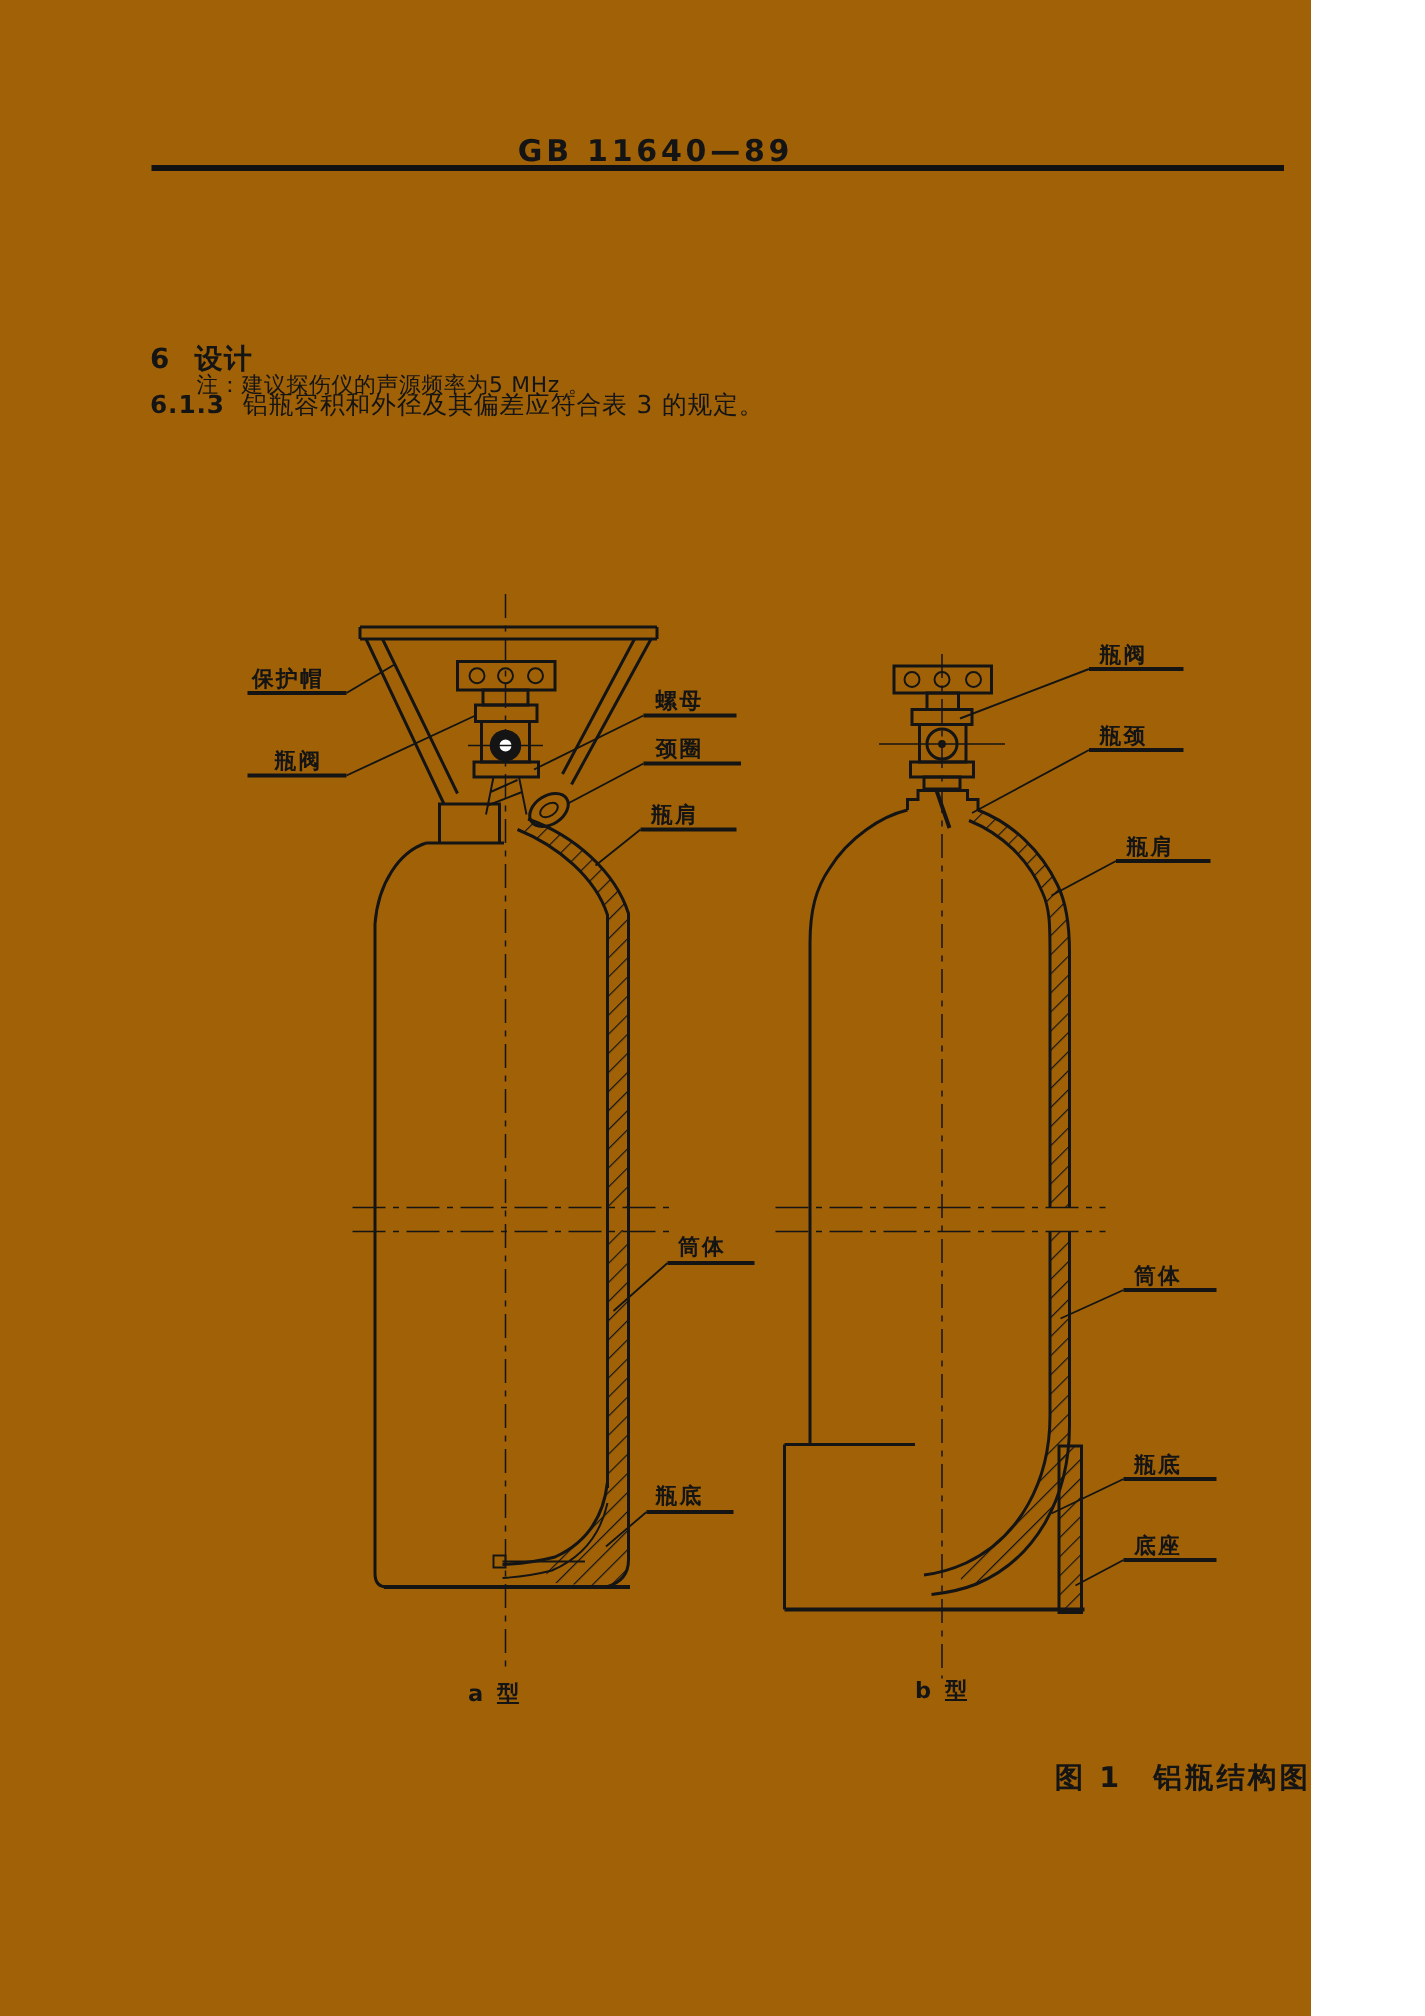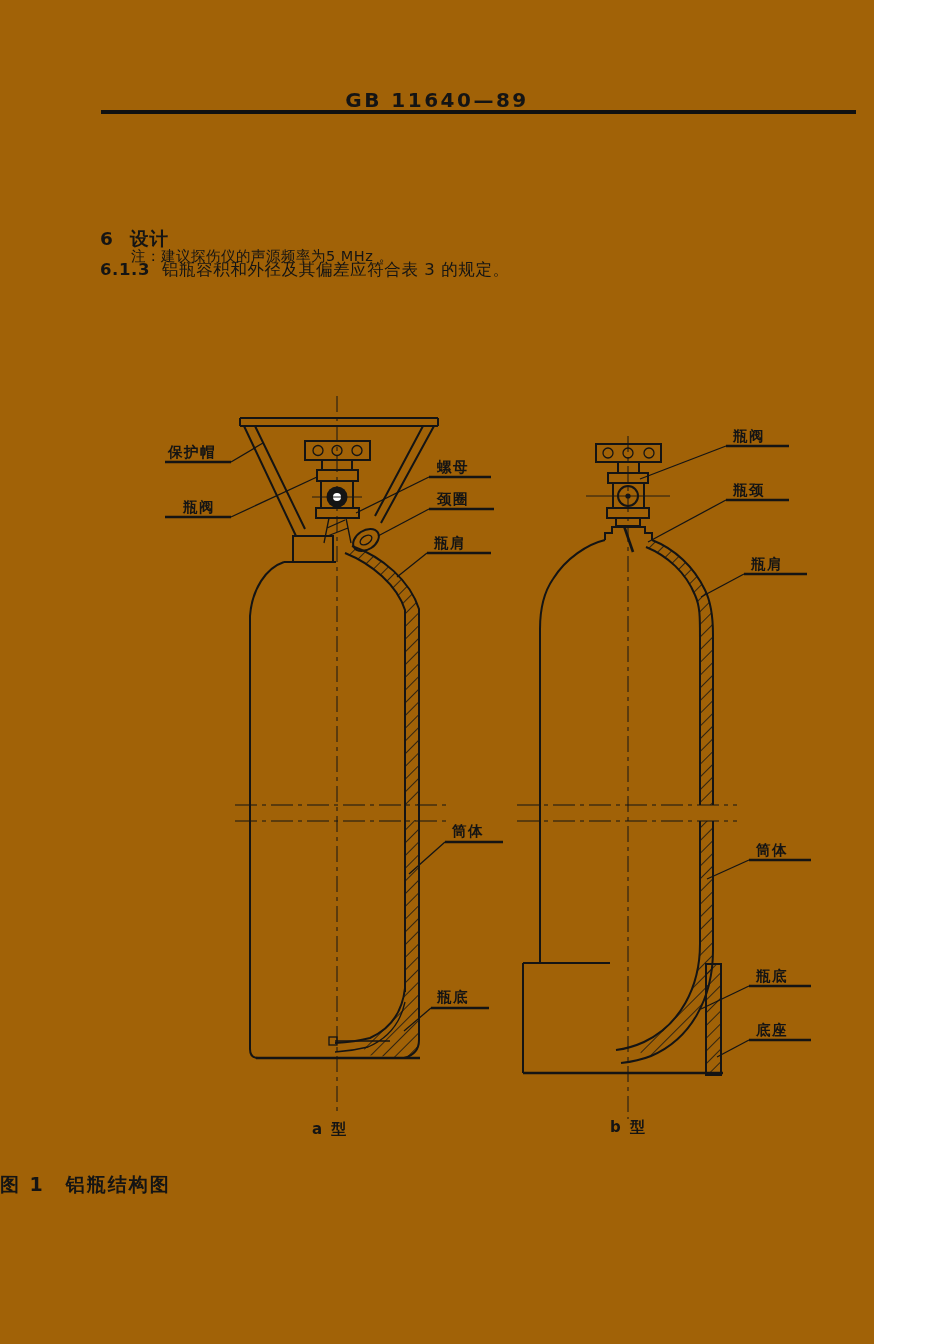--- a/index.html
+++ b/index.html
@@ -11,21 +11,21 @@
   .para{position:absolute;top:137px;left:99px;width:762px;font-size:17.5px;line-height:31px;letter-spacing:1px;}
   .para .l1{display:block;text-indent:2em;white-space:nowrap;}
   .para .l2{display:block;}
   .note{position:absolute;top:208px;left:131px;font-size:14.5px;letter-spacing:.5px;margin-top:39px;}
   .sec6{position:absolute;top:226px;left:100px;font-size:18.5px;font-weight:bold;letter-spacing:1px;text-align:center;}
   .sec6 .num{margin-right:16px;}
   .clauses{position:absolute;top:257px;left:100px;font-size:16.5px;letter-spacing:.6px;}
   .clause{height:26.5px;line-height:26.5px;white-space:nowrap;}
   .clause .num{font-weight:bold;margin-right:12px;}
   svg.fig{position:absolute;top:390px;left:0;}
-  .figcap{position:absolute;top:1172px;left:0;width:100%;text-align:left;
+  .figcap{position:absolute;top:1172px;left:0;width:100%;text-align:right;
           font-size:19px;font-weight:bold;letter-spacing:2px;}
   
   .o2{stroke:#141414;stroke-width:2;fill:none;}
   .o25{stroke:#141414;stroke-width:2.6;fill:none;}
   .o1{stroke:#141414;stroke-width:1.3;fill:none;}
   .thin{stroke:#141414;stroke-width:.9;fill:none;}
   .cl{stroke:#141414;stroke-width:1;fill:none;stroke-dasharray:16 5 4 5;}
   .brk{stroke:#141414;stroke-width:1.1;fill:none;stroke-dasharray:22 5 4 5;}
   .lead{stroke:#141414;stroke-width:1.25;fill:none;}
   .ul{stroke:#141414;stroke-width:2.6;fill:none;}

